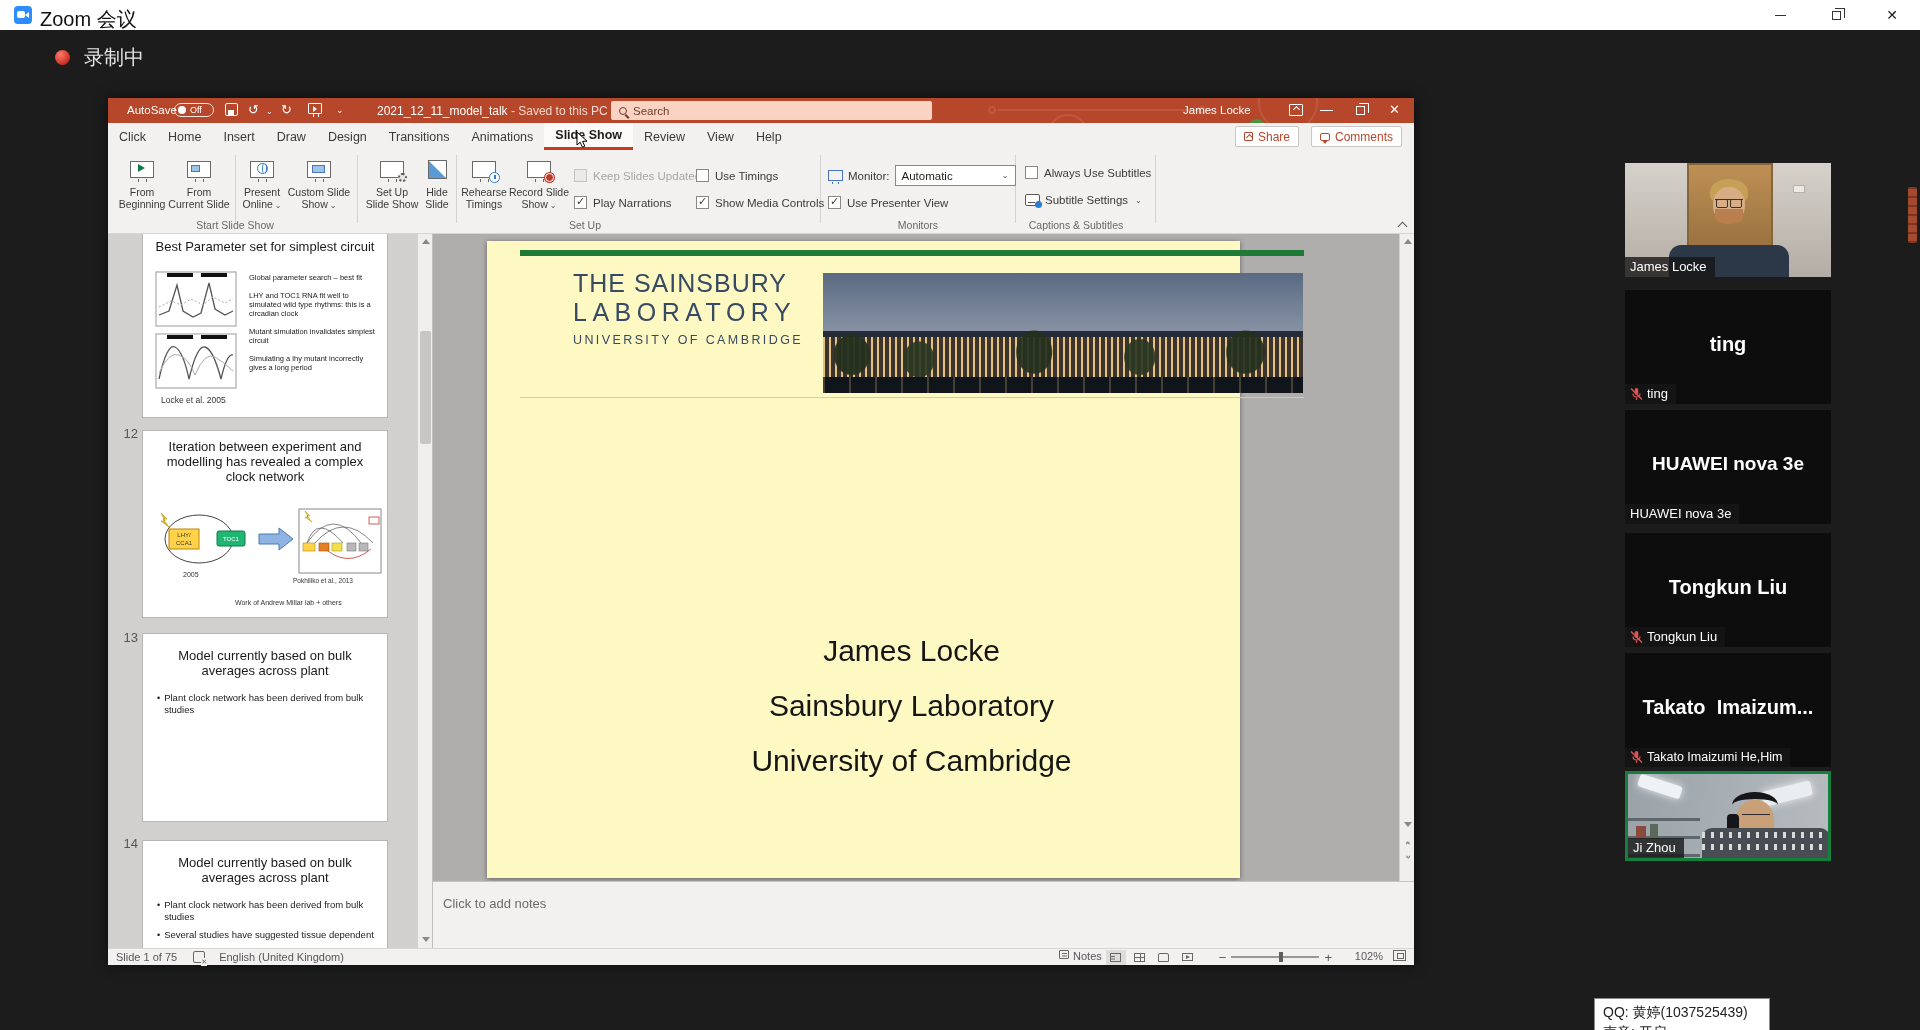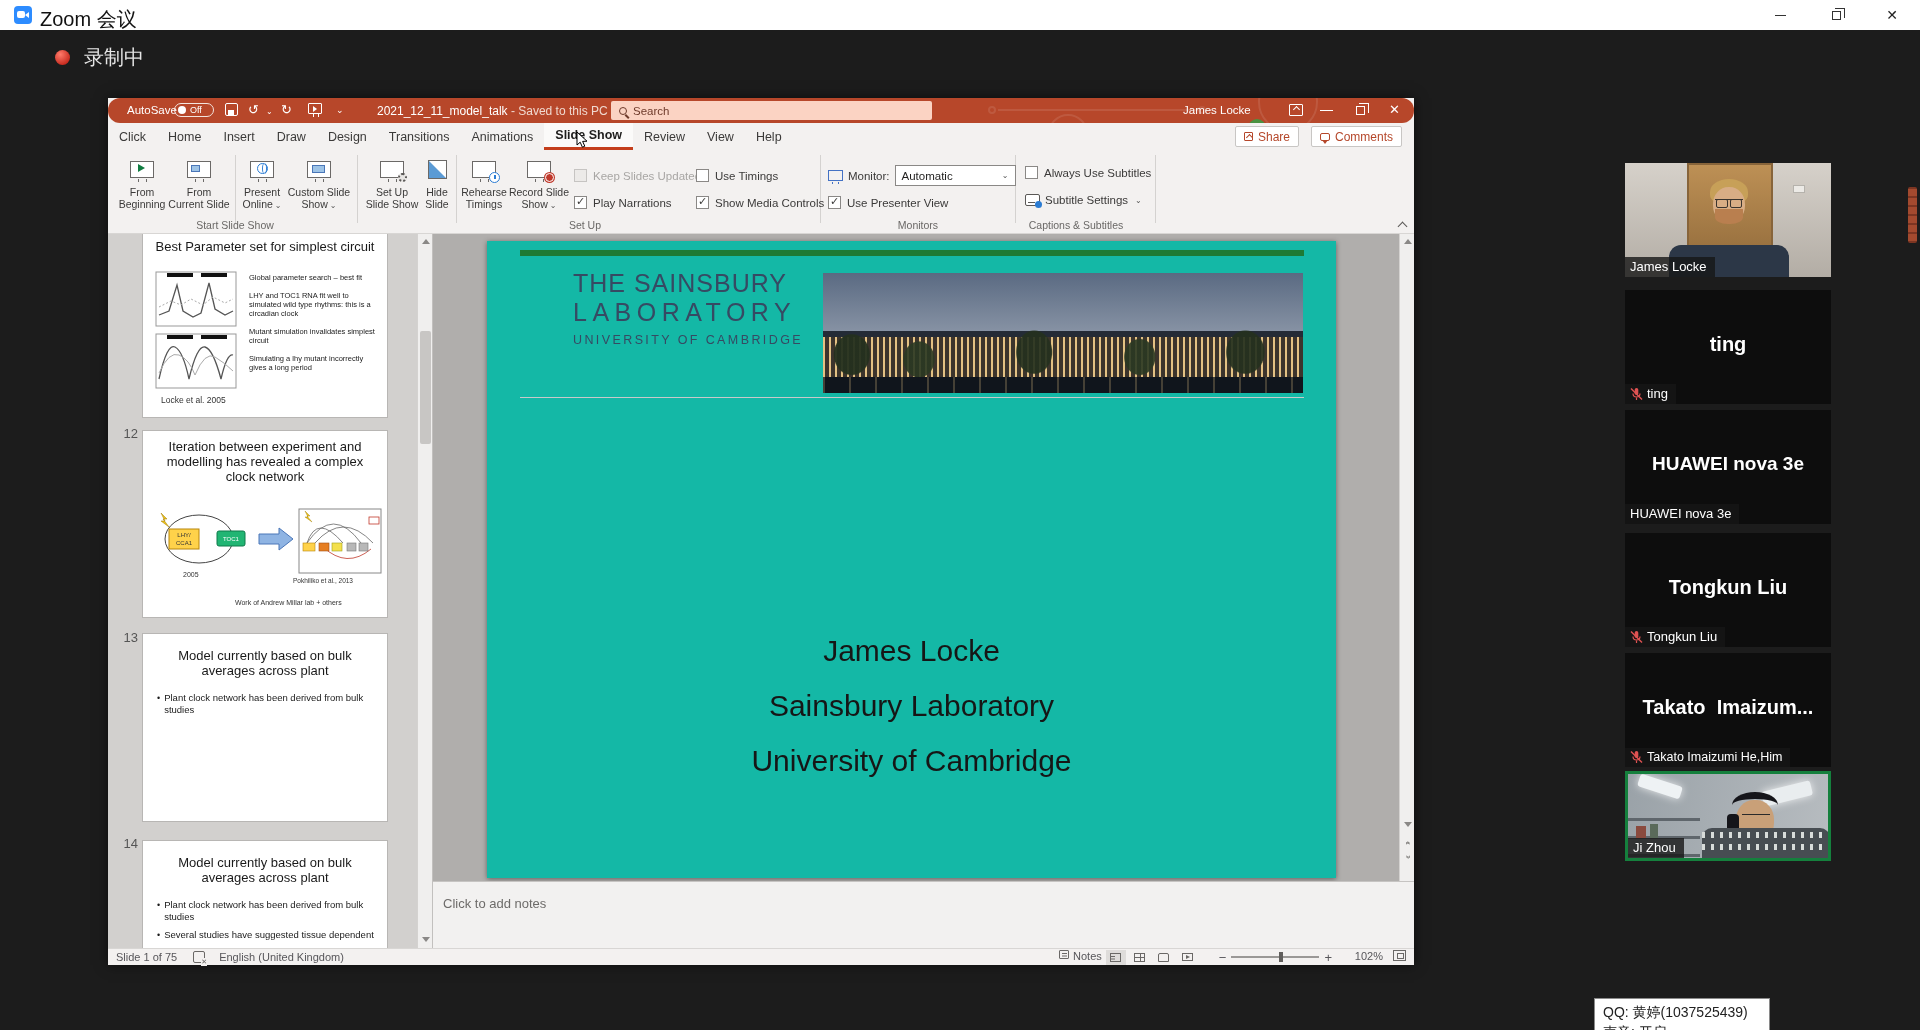--- a/index.html
+++ b/index.html
@@ -29,21 +29,21 @@
   .record-label{color:#e5e5e5;font-size:20px;}
 
   .edge-widget{position:absolute;left:1908px;top:187px;width:9px;height:56px;background:#a34a2f;
     background-image:repeating-linear-gradient(180deg,#7c3522 0 2px,transparent 2px 9px);border-radius:2px;}
 
   
   .ppt-window{position:absolute;left:108px;top:98px;width:1306px;height:867px;background:#f3f1f0;
     box-shadow:0 0 12px rgba(0,0,0,.55);}
 
   
-  .ppt-titlebar{position:absolute;left:0;top:0;width:1306px;height:25px;background:#b7472a;overflow:hidden;border-radius:12px;}
+  .ppt-titlebar{position:absolute;left:0;top:0;width:1306px;height:25px;background:#b7472a;overflow:hidden;}
   .ppt-titlebar .decor-ring{position:absolute;border:2px solid rgba(255,255,255,.10);border-radius:50%;}
   .ppt-titlebar .decor-line{position:absolute;height:2px;background:rgba(255,255,255,.10);}
   .tb-text{color:#fff;font-size:11.5px;position:absolute;top:6px;white-space:nowrap;}
   .autosave-toggle{position:absolute;left:66px;top:5px;width:40px;height:14px;border:1px solid #f3e4de;
     border-radius:8px;display:flex;align-items:center;}
   .autosave-knob{width:8px;height:8px;border-radius:50%;background:#fff;margin-left:3px;}
   .autosave-state{color:#fff;font-size:9px;margin-left:4px;}
   .tb-icon{position:absolute;top:5px;color:#fff;}
   .save-icon{left:117px;width:13px;height:13px;border:1.4px solid #fff;border-radius:2px;}
   .save-icon::after{content:"";position:absolute;left:2px;bottom:0;width:6px;height:5px;background:#fff;}
@@ -157,21 +157,21 @@
   .panel-thumbbar{position:absolute;left:2px;top:97px;width:11px;height:113px;background:#c8c6c4;border-radius:2px;}
 
   .main-area{position:absolute;left:325px;top:0;width:981px;height:714px;background:#b0aeac;}
   .main-scrollbar{position:absolute;left:966px;top:0;width:15px;height:647px;background:#f0efee;border-left:1px solid #d4d2d0;}
   .nav-btn{position:absolute;left:0;width:15px;height:15px;color:#6a6866;display:flex;align-items:center;justify-content:center;}
   .dblchev{font-size:9px;letter-spacing:-2px;display:inline-block;}
   .dblchev.up{transform:rotate(90deg);}
   .dblchev.down{transform:rotate(-90deg);}
 
   
-  .slide{position:absolute;left:54px;top:7px;width:849px;height:637px;background:#14b8a6;
+  .slide{position:absolute;left:54px;top:7px;width:753px;height:637px;background:#fef9c3;
     box-shadow:0 1px 5px rgba(0,0,0,.45);}
   .slide-greenbar{position:absolute;left:33px;top:9px;width:784px;height:6px;background:#1e7a34;}
   .slide-logo{position:absolute;left:86px;top:28px;color:#364a63;}
   .slide-logo .l1{font-size:25px;letter-spacing:1px;line-height:29px;}
   .slide-logo .l2{font-size:25px;letter-spacing:5.5px;line-height:29px;}
   .slide-logo .l3{font-size:12.5px;letter-spacing:2.4px;margin-top:6px;}
   .slide-photo{position:absolute;left:336px;top:32px;width:480px;height:120px;overflow:hidden;
     background:linear-gradient(180deg,#5a6a82 0%,#8c97a8 55%,#6b7486 60%);}
   .photo-facade{position:absolute;left:0;bottom:16px;width:480px;height:46px;border-top:6px solid #242b36;
     background:repeating-linear-gradient(90deg,#e3c183 0 2px,#3c342c 2px 6px);}

